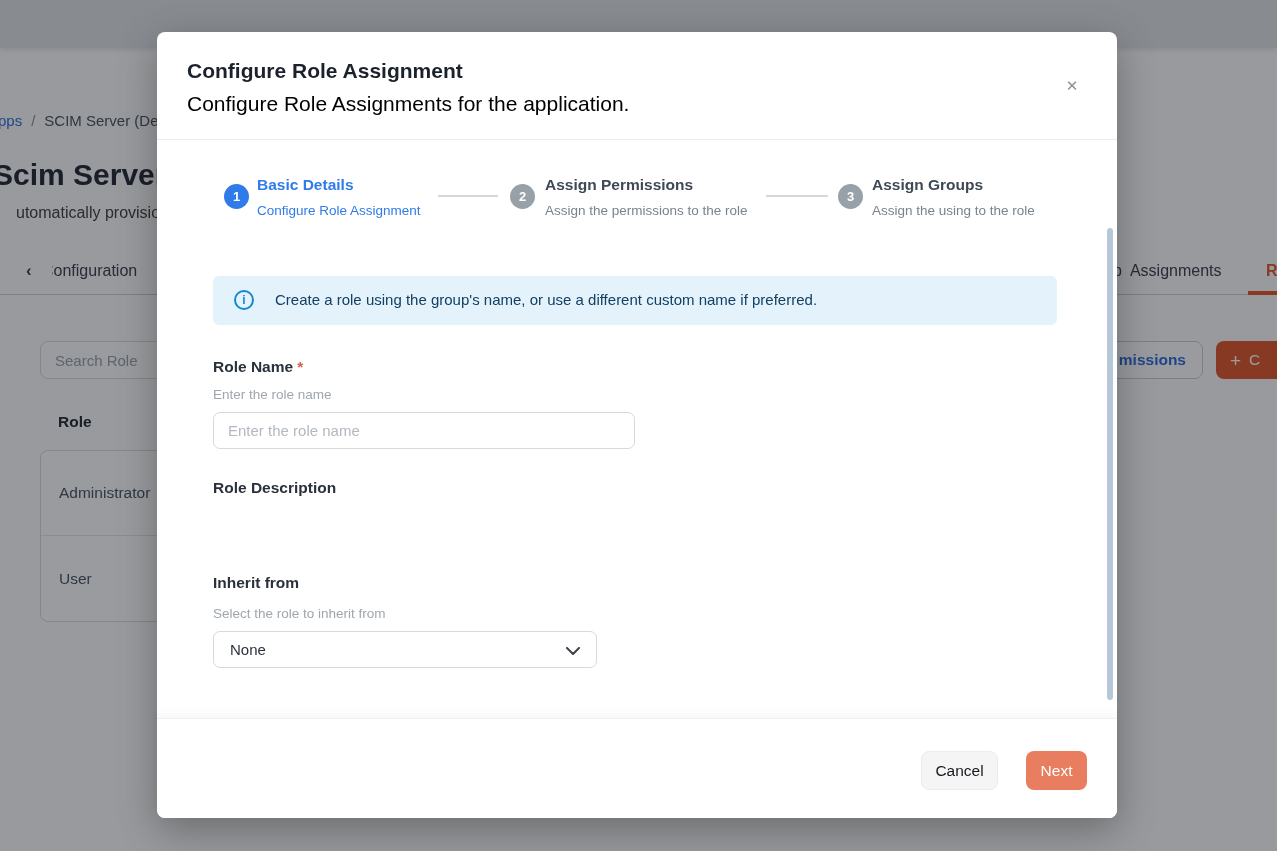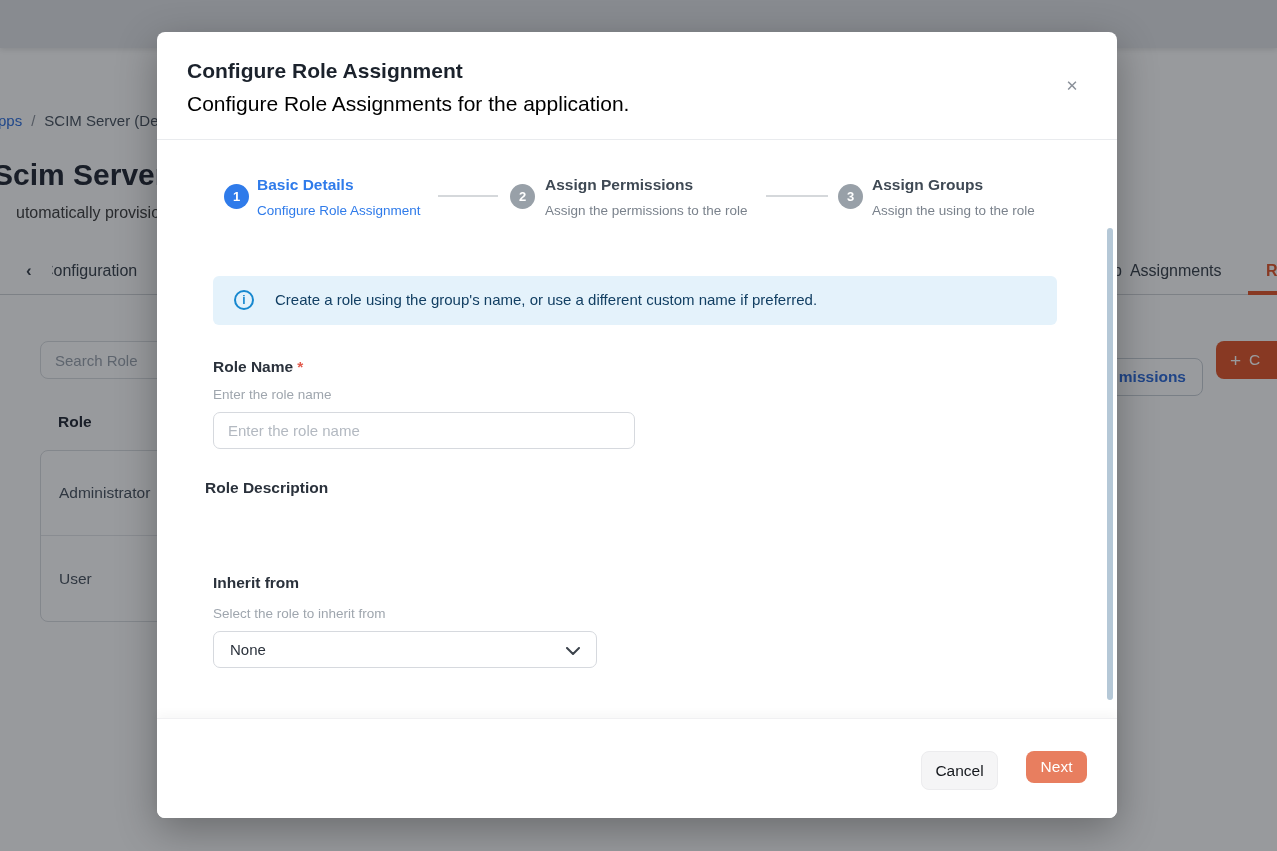--- a/index.html
+++ b/index.html
@@ -23,21 +23,21 @@
   .tab-left-clip span { display:inline-block; margin-left:-10px; font-size:16px; color:#3a424c; white-space:nowrap; }
   .tab-divider { position:absolute; left:0; top:294px; width:1277px; height:1px; background:#cfd2d6; }
   .tab-right { position:absolute; left:1113px; top:262px; display:flex; gap:8px; font-size:16px; color:#3a424c; white-space:nowrap; }
   .tab-active { position:absolute; left:1266px; top:262px; font-size:16px; font-weight:700; color:#e2572b; }
   .tab-active-underline { position:absolute; left:1248px; top:291px; width:29px; height:4px; background:#e2572b; }
 
   .search-box { position:absolute; left:40px; top:341px; width:240px; height:38px;
     border:1px solid #d9dce0; border-radius:8px; background:#fff; padding:0 14px;
     font-size:15px; color:#3a424c; font-family:"Liberation Sans",sans-serif; }
   .search-box::placeholder { color:#9aa2ad; }
-  .btn-permissions { position:absolute; left:1063px; top:358px; width:140px; height:38px;
+  .btn-permissions { position:absolute; left:1063px; top:341px; width:140px; height:38px;
     border:1px solid #c9cfd6; border-radius:8px; background:#fff; color:#2f6bd8;
     font-size:15.5px; font-weight:600; text-align:right; padding-right:16px; line-height:36px; }
   .btn-create { position:absolute; left:1216px; top:341px; width:90px; height:38px;
     background:#e2572b; border-radius:8px; color:#fff; display:flex; align-items:center;
     gap:8px; padding-left:14px; font-size:15.5px; }
   .btn-create .plus { font-size:19px; line-height:1; }
 
   .table-header { position:absolute; left:58px; top:413px; font-size:15.5px; font-weight:700; color:#232934; }
   .roles-table { position:absolute; left:40px; top:450px; width:290px; height:172px;
     border:1px solid #dadce0; border-radius:8px; background:#fff; }
@@ -94,21 +94,21 @@
   .scroll-thumb { position:absolute; left:950px; top:196px; width:6px; height:472px;
     background:#b5c8d7; border-radius:3px; }
 
   
   .modal-footer { position:absolute; left:0; top:686px; width:100%; height:100px;
     border-top:1px solid #f0f0f2; box-shadow:0 -5px 10px rgba(0,0,0,.03);
     border-radius:0 0 8px 8px; background:#fff; }
   .btn-cancel { position:absolute; left:764px; top:32px; width:77px; height:39px;
     background:#f5f5f6; border:1px solid #ececee; border-radius:8px; font-size:15.5px;
     color:#15181d; font-family:"Liberation Sans",sans-serif; cursor:pointer; }
-  .btn-next { position:absolute; left:869px; top:32px; width:61px; height:32px;
+  .btn-next { position:absolute; left:869px; top:32px; width:61px; height:39px;
     background:#e87e5f; border:none; border-radius:8px; font-size:15.5px; color:#fff;
     font-family:"Liberation Sans",sans-serif; cursor:pointer; }
 </style>
 </head>
 <body>
 
 <div id="canvas">
 
   <div class="topbar"></div>
 
@@ -179,21 +179,21 @@
       <div class="banner-icon">i</div>
       <div class="banner-text">Create a role using the group's name, or use a different custom name if preferred.</div>
     </div>
 
     <div class="field-label" style="left:56px; top:326px;">
       <span>Role Name</span><span class="req">*</span>
     </div>
     <div class="field-helper" style="left:56px; top:355px;">Enter the role name</div>
     <input class="text-input" style="left: 56px; top: 380px;" type="text" placeholder="Enter the role name">
 
-    <div class="field-label" style="left:48px; top:447px;">Role Description</div>
+    <div class="field-label" style="left:56px; top:447px;">Role Description</div>
 
     <div class="field-label" style="left:56px; top:542px;">Inherit from</div>
     <div class="field-helper" style="left:56px; top:574px;">Select the role to inherit from</div>
     <div class="select">
       <span>None</span>
       <svg width="14" height="8" viewBox="0 0 14 8">
         <polyline points="1,1 7,7 13,1" fill="none" stroke="#3c434c" stroke-width="2" stroke-linecap="round" stroke-linejoin="round"></polyline>
       </svg>
     </div>
 

